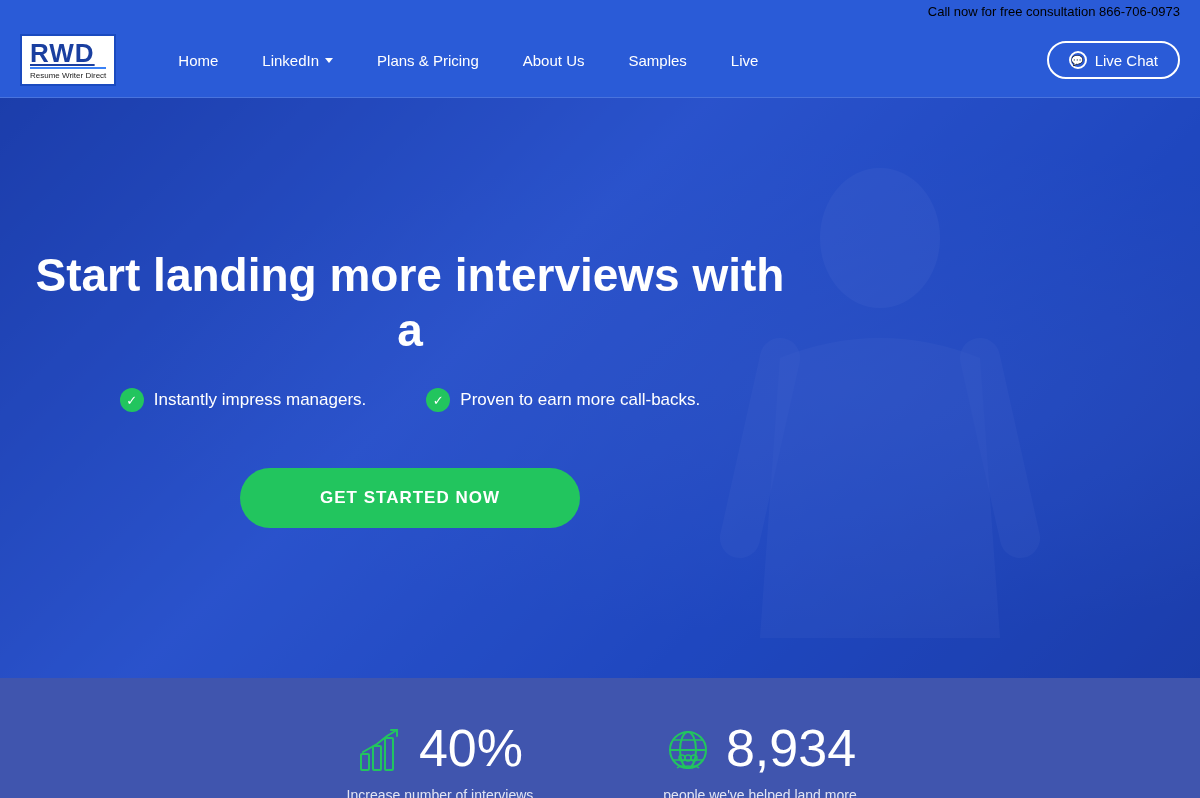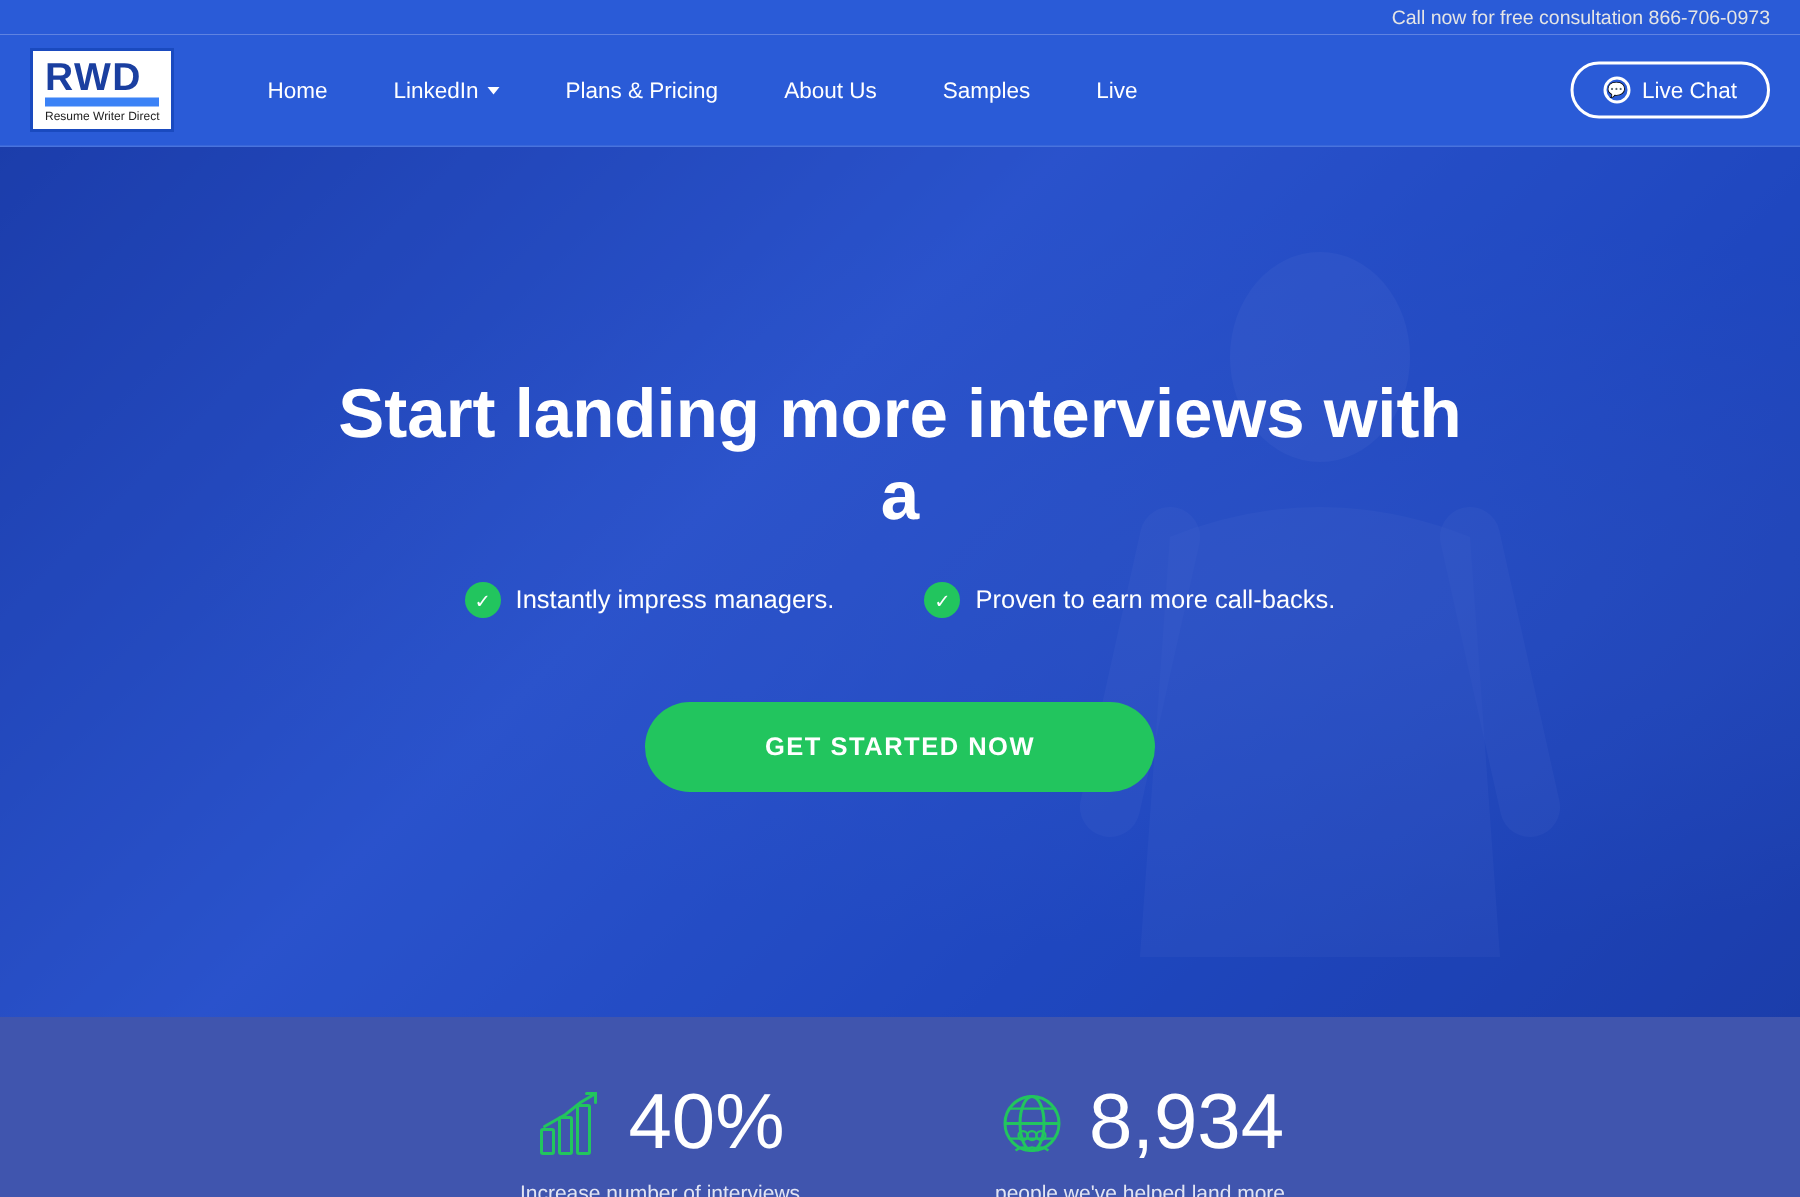--- a/index.html
+++ b/index.html
@@ -4,21 +4,21 @@
   <style>
     * { margin: 0; padding: 0; box-sizing: border-box; }
     body { font-family: 'Segoe UI', Arial, sans-serif; width: 1200px; min-height: 798px; overflow-x: hidden; }
 
     
     .top-bar {
       background: #2a5bd7;
       text-align: right;
       padding: 4px 20px;
       font-size: 13px;
-      color: #e5e5e5;
+      color: #000000;
     }
 
     
     .navbar {
       background: #2a5bd7;
       display: flex;
       align-items: center;
       padding: 0 20px;
       height: 75px;
       border-bottom: 1px solid rgba(255,255,255,0.15);
@@ -30,26 +30,27 @@
       padding: 4px 8px;
       margin-right: 40px;
       min-width: 90px;
     }
     .logo-rwd {
       font-size: 26px;
       font-weight: 900;
       color: #1a3fa0;
       letter-spacing: 1px;
       line-height: 1;
+      text-decoration: underline;
     }
     .logo-sub {
       font-size: 8px;
       color: #222;
       white-space: nowrap;
-      border-top: 6px solid #3b82f6;
+      border-top: 2px solid #3b82f6;
       padding-top: 2px;
       margin-top: 1px;
     }
 
     .nav-links {
       display: flex;
       align-items: center;
       gap: 0;
       flex: 1;
     }
@@ -102,21 +103,21 @@
       font-size: 10px;
     }
 
     
     .hero {
       position: relative;
       background: #c2410c;
       min-height: 580px;
       display: flex;
       align-items: center;
-      justify-content: center;
+      justify-content: flex-start;
       overflow: hidden;
     }
 
     .hero-overlay {
       position: absolute;
       inset: 0;
       background: rgba(30, 60, 180, 0.55);
       z-index: 1;
     }
 

